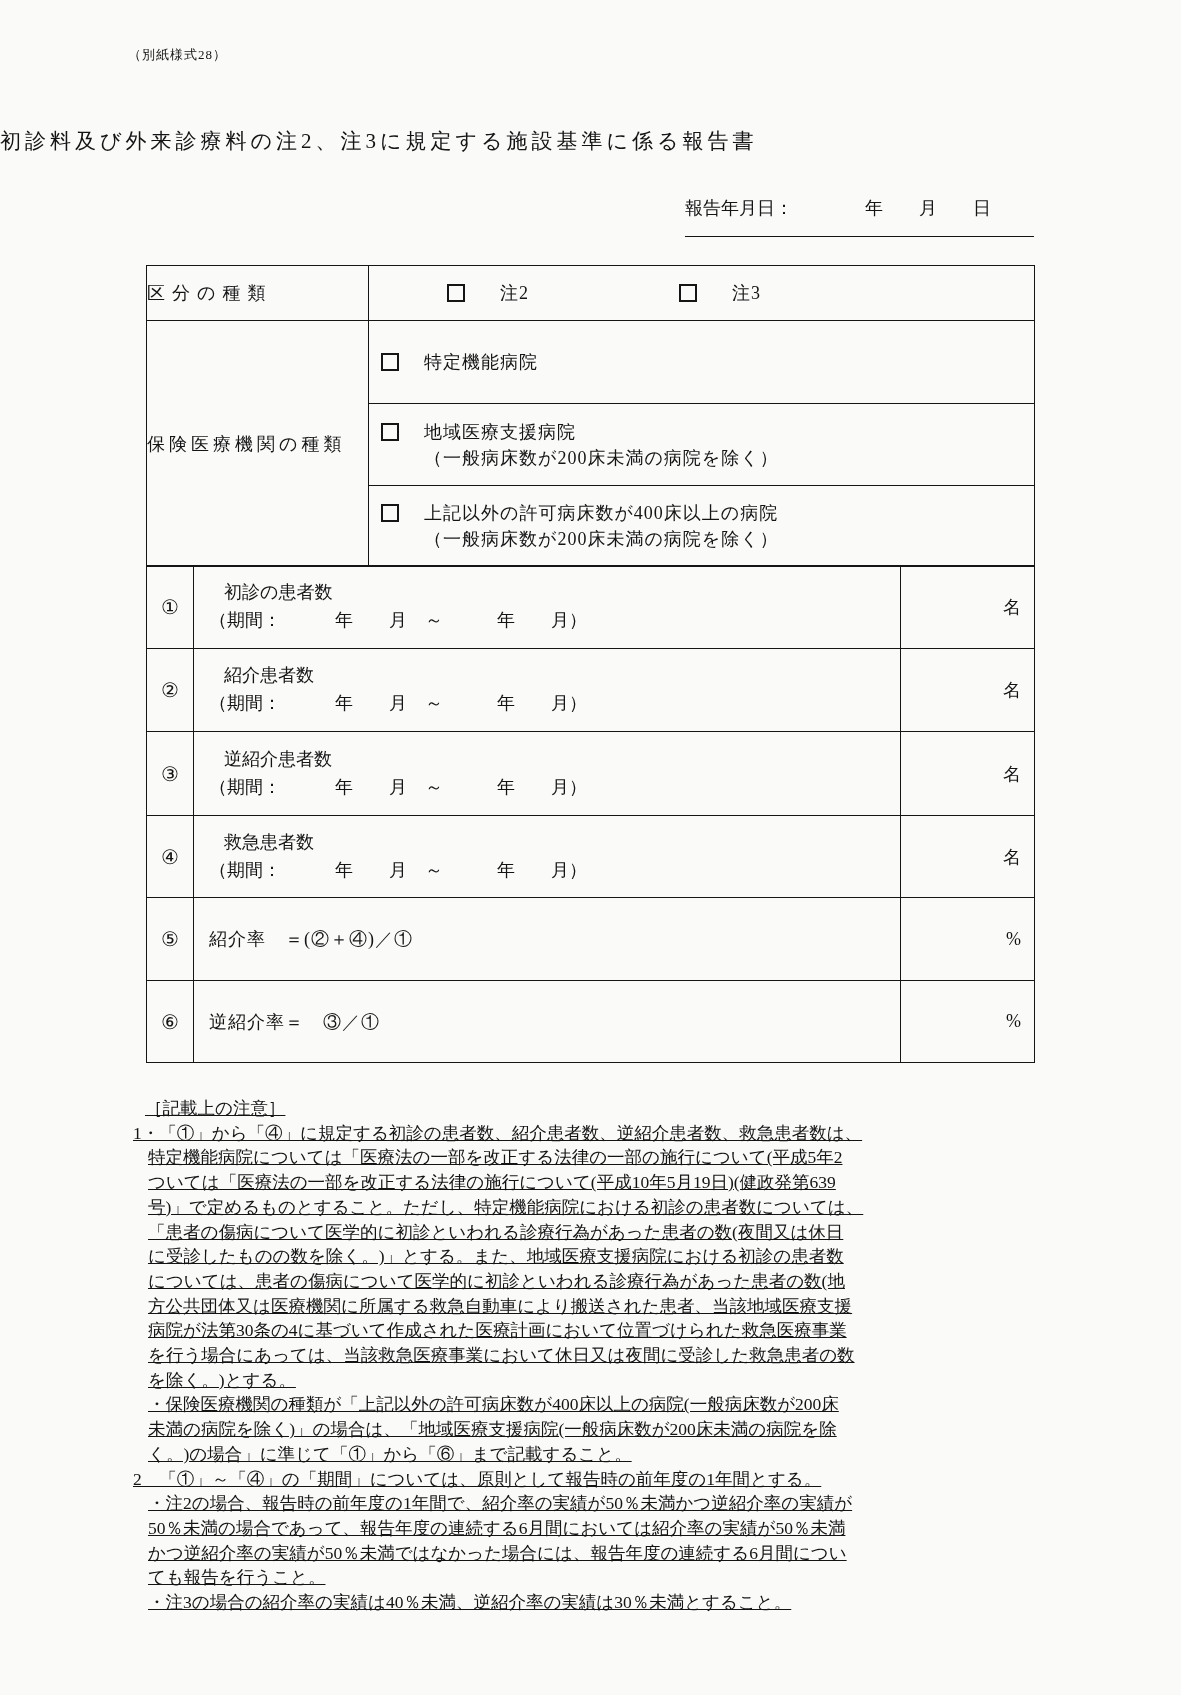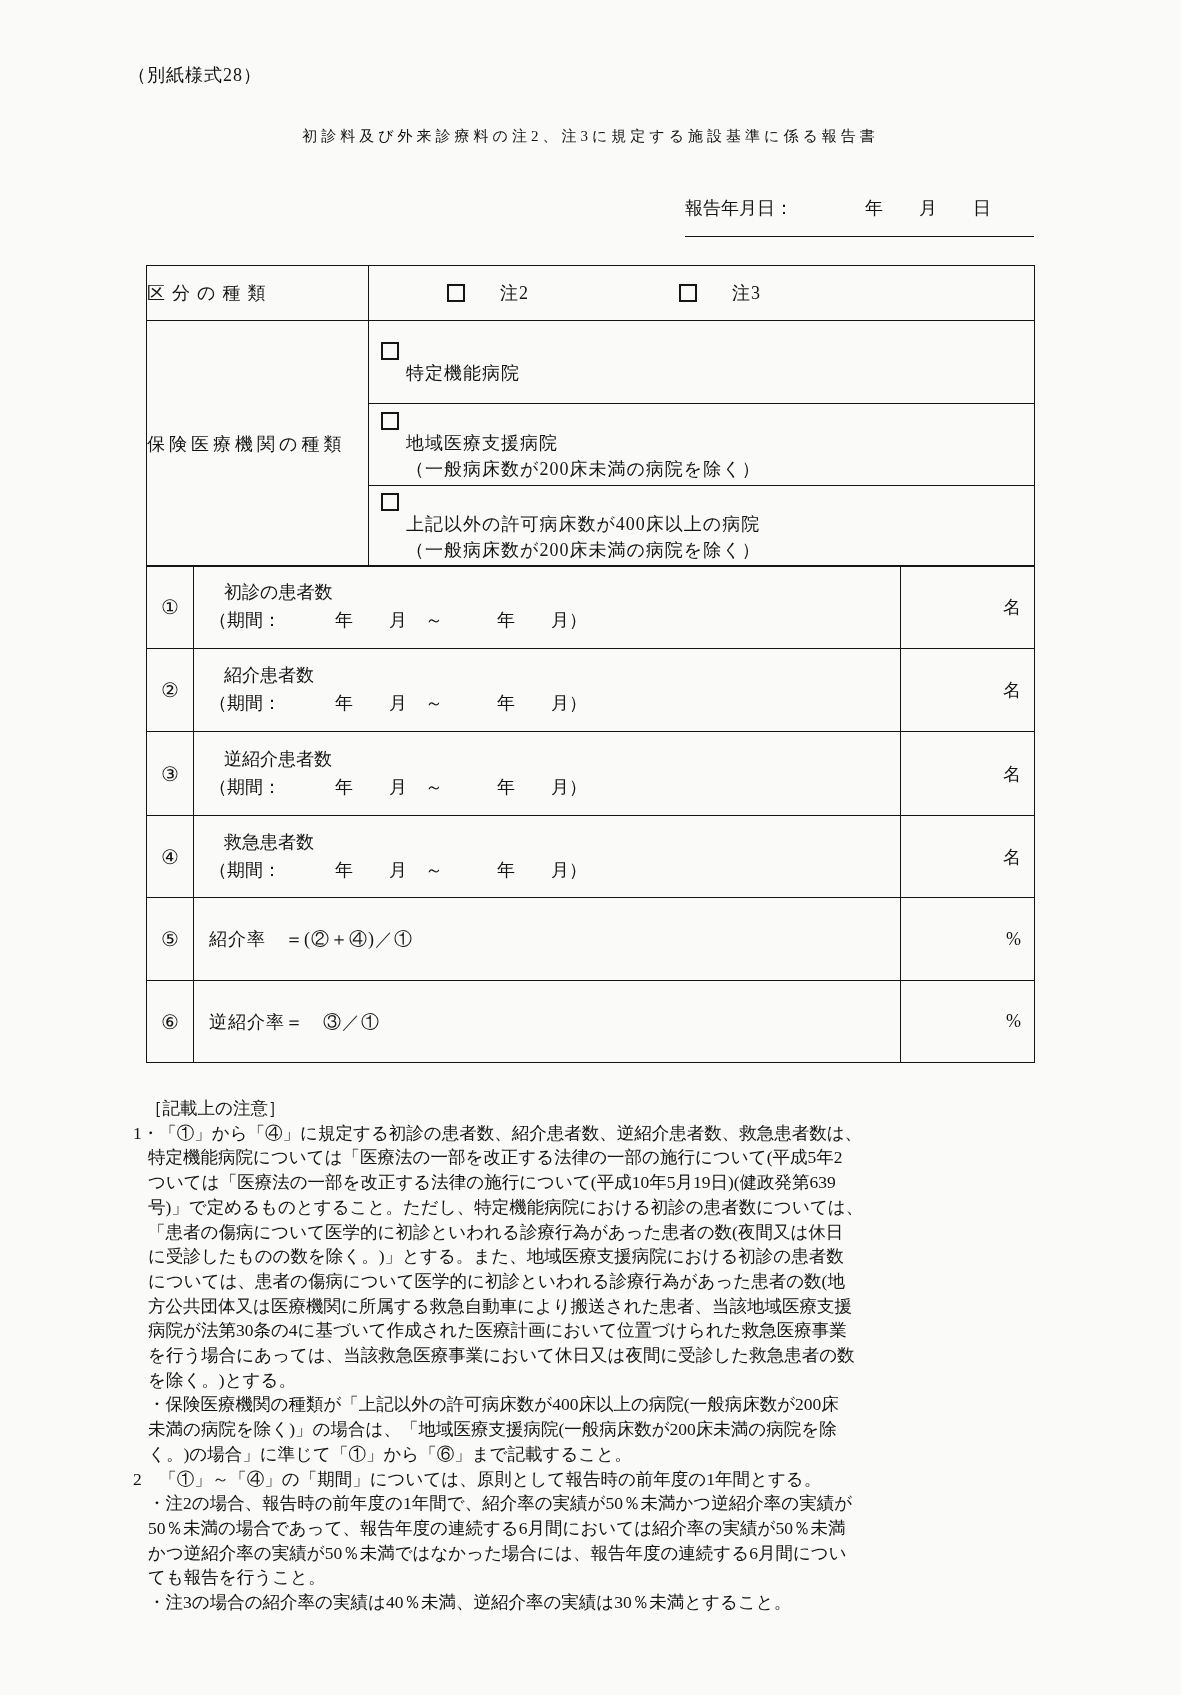--- a/index.html
+++ b/index.html
@@ -5,22 +5,22 @@
   html,body{margin:0;padding:0;}
   body{
     width:1181px;height:1695px;
     background:#fafaf9;
     font-family:"Liberation Serif","DejaVu Serif",serif;
     color:#141414;
     position:relative;
     -webkit-font-smoothing:none;
   }
   .abs{position:absolute;}
-  .form-code{left:128px;top:63px;font-size:18px;letter-spacing:1px;}
-  .doc-title{left:0;top:127px;width:1181px;text-align:center;font-size:15px;letter-spacing:4px;}
+  .form-code{left:128px;top:46px;font-size:13px;letter-spacing:1px;}
+  .doc-title{left:0;top:127px;width:1181px;text-align:left;font-size:21px;letter-spacing:4px;}
   .date-line{
     left:685px;top:196px;width:349px;
     font-size:18px;border-bottom:1.5px solid #141414;padding-bottom:16px;
     white-space:pre;
   }
   
   table{border-collapse:collapse;table-layout:fixed;}
   td{border:1.5px solid #151515;padding:0;font-size:18px;vertical-align:middle;}
   .tblA{left:146px;top:265px;width:888px;}
   .tblB{left:146px;top:565px;width:888px;}
@@ -29,31 +29,31 @@
   .ls5{letter-spacing:4px;}
   .cnt{vertical-align:middle;}
   .cb{
     display:inline-block;width:14px;height:14px;
     border:2px solid #151515;background:transparent;flex:0 0 auto;
   }
   .optrow{display:flex;align-items:center;padding-left:78px;}
   .opt{display:flex;align-items:center;gap:11px;}
   .opt .obl{margin-left:24px;letter-spacing:1px;}
   .opt2{margin-left:150px;}
-  .optline{display:flex;align-items:flex-start;padding-left:12px;flex-direction:column;}
+  .optline{display:flex;align-items:flex-start;padding-left:12px;}
   .optline .cb{margin-top:4px;}
   .opttxt{margin-left:25px;line-height:26px;letter-spacing:1px;}
   .num-cell{text-align:center;font-size:20px;}
   .row-lines{line-height:29px;}
   .row-lines .l1{padding-left:30px;}
   .row-lines .l2{padding-left:15px;white-space:pre;font-family:Liberation Mono, monospace;}
   .formula{padding-left:15px;letter-spacing:1px;}
   .unit-cell{text-align:right;padding-right:13px;font-size:18px;}
   
-  .notes{left:133px;top:1096px;width:930px;font-size:17.5px;}
+  .notes{left:133px;top:1096px;width:930px;font-size:17.5px;text-decoration:underline;}
   .nhead{padding-left:12px;line-height:24.7px;white-space:nowrap;}
   .nline{line-height:24.7px;white-space:nowrap;}
   .n-num{padding-left:0;}
   .n-body{padding-left:15px;}
 </style>
 </head>
 <body>
 
 <div class="abs form-code">（別紙様式28）</div>
 

